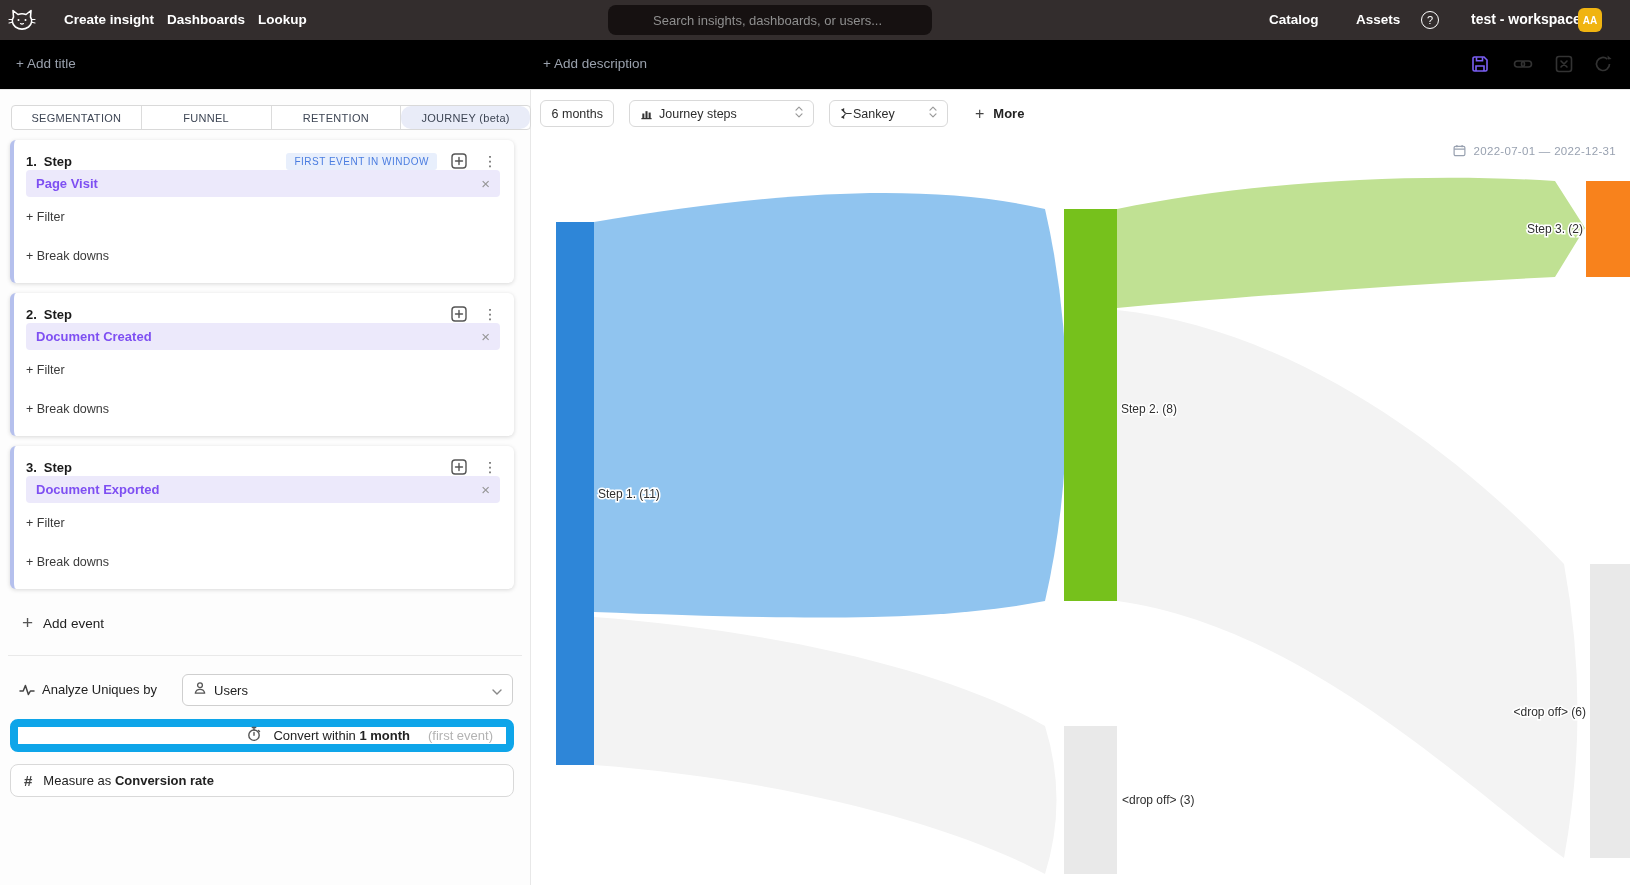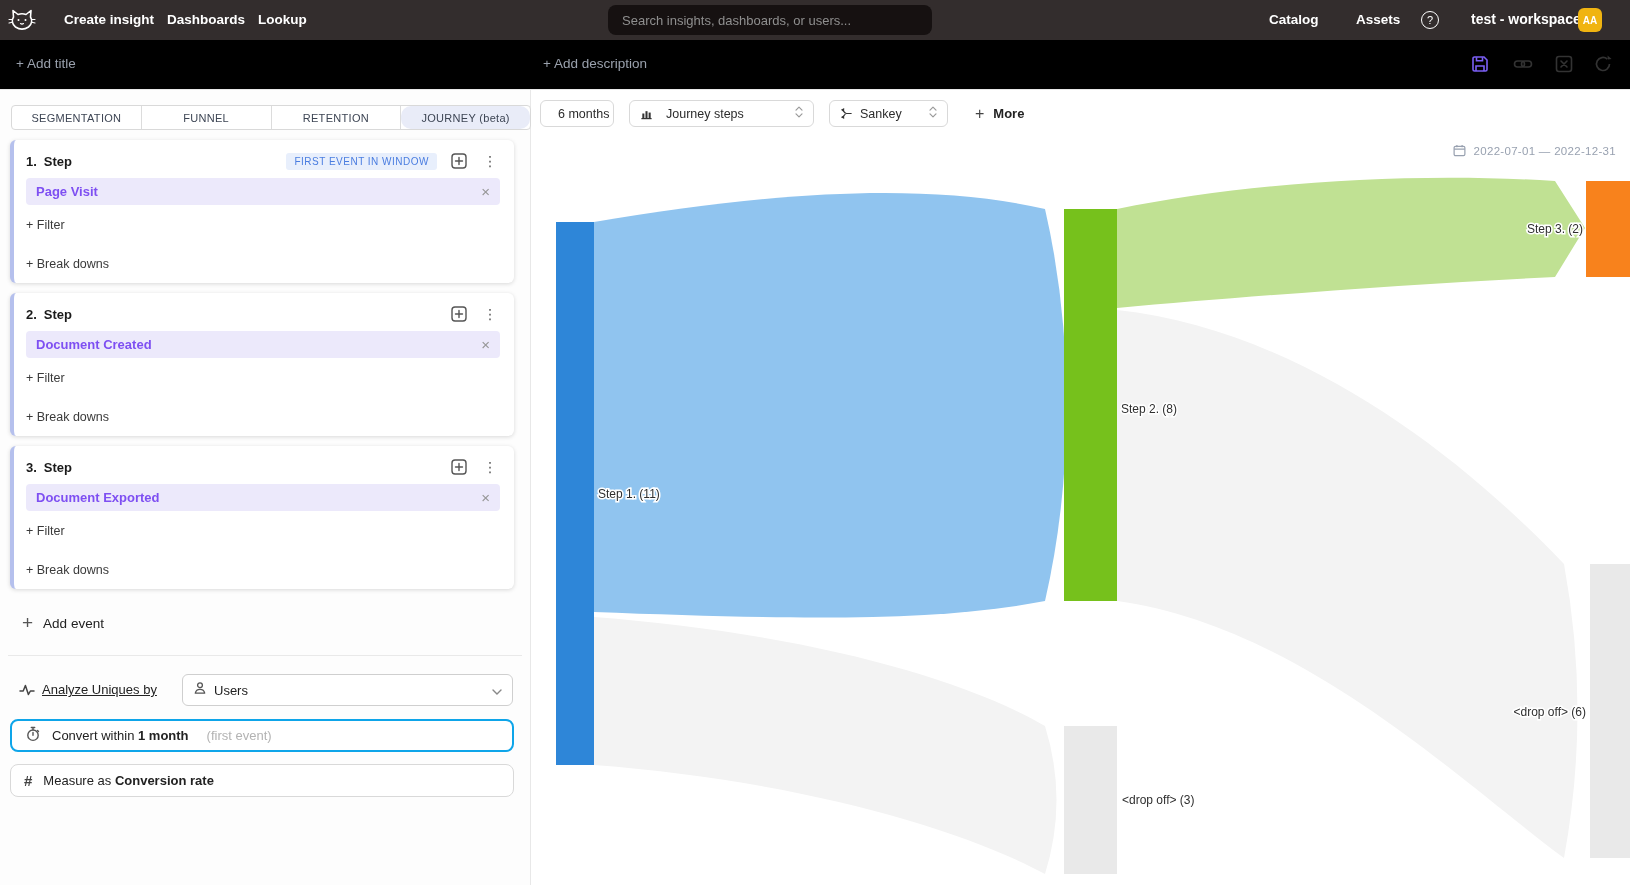--- a/index.html
+++ b/index.html
@@ -4,21 +4,21 @@
 <style>
   * { margin:0; padding:0; box-sizing:border-box; }
   html,body { width:1630px; height:885px; overflow:hidden; background:#fff;
     font-family:"Liberation Sans", sans-serif; }
 
   
   .topnav { position:relative; height:40px; background:#332d2d; color:#fff; }
   .topnav .logo { position:absolute; left:8px; top:7px; width:28px; height:26px; cursor:pointer; }
   .nav-link { position:absolute; top:12px; font-size:13.5px; font-weight:bold; color:#fff; cursor:pointer; white-space:nowrap; }
   .searchbox { position:absolute; left:608px; top:5px; width:324px; height:30px;
-    background:#161111; border-radius:8px; display:flex; align-items:center; }
+    background:#161111; border-radius:8px; display:flex; align-items:center;padding-left:31px; }
   .searchbox input { background:transparent; border:none; outline:none; color:#c9c9c9;
     font-size:13px; width:100%; padding:0 14px; font-family:inherit; }
   .searchbox input::placeholder { color:#8f8f8f; }
   .help-btn { position:absolute; left:1421px; top:11px; width:18px; height:18px; border:1.5px solid #fff;
     border-radius:50%; font-size:11px; display:flex; align-items:center; justify-content:center; cursor:pointer; }
   .workspace { position:absolute; left:1471px; top:11px; font-size:14px; font-weight:bold; }
   .avatar { position:absolute; left:1578px; top:8px; width:24px; height:24px; background:#f0b411;
     border-radius:6px; color:#fff; font-size:10px; font-weight:bold;
     display:flex; align-items:center; justify-content:center; cursor:pointer; }
 
@@ -43,50 +43,50 @@
   
   .card { position:absolute; left:10px; width:504px; height:143px; background:#fff;
     border-radius:6px; box-shadow:0 1px 4px rgba(0,0,0,.15); border-left:4px solid #b5c0ed; padding:12px 14px 0 12px; }
   .card-head { display:flex; align-items:center; height:18px; }
   .step-num { font-size:13px; font-weight:bold; color:#1a1a1a; margin-right:7px; }
   .step-title { font-size:13px; font-weight:bold; color:#1a1a1a; }
   .badge { margin-left:auto; background:#e8effc; color:#4a7de0; font-size:10px; letter-spacing:.5px;
     padding:3px 8px; border-radius:3px; white-space:nowrap; }
   .icon-btn { width:16px; height:16px; margin-left:14px; cursor:pointer; flex:none; }
   .kebab { margin-left:16px; margin-right:3px; color:#555; font-size:14px; cursor:pointer; line-height:16px; }
-  .chip { margin-top:8px; height:27px; background:#ece9fb; border-radius:4px; display:flex;
+  .chip { margin-top:0; height:27px; background:#ece9fb; border-radius:4px; display:flex;
     align-items:center; padding:0 10px; cursor:pointer; }
   .chip-label { font-size:13px; font-weight:bold; color:#7e4ff2; }
   .chip-x { margin-left:auto; color:#969696; font-size:15px; cursor:pointer; line-height:1; }
   .add-link { margin-top:13px; font-size:12.5px; color:#3a3a3a; cursor:pointer; width:fit-content; }
   .add-link.second { margin-top:25px; }
 
   
   .add-event { position:absolute; left:22px; top:520px; height:26px; display:flex; align-items:center; cursor:pointer; }
   .add-event .plus { font-size:19px; color:#555; margin-right:10px; font-weight:normal; }
   .add-event .lbl { font-size:13.5px; color:#222; }
   .hdivider { position:absolute; left:8px; right:8px; top:565px; height:1px; background:#e9e9e9; }
   .analyze-row { position:absolute; left:0; top:584px; width:100%; height:32px; }
   .analyze-row .ico { position:absolute; left:19px; top:8px; }
-  .analyze-row .lbl { position:absolute; left:42px; top:8px; font-size:13px; color:#222;text-decoration:underline; }
+  .analyze-row .lbl { position:absolute; left:42px; top:8px; font-size:13px; color:#222; }
   .select { position:absolute; left:182px; top:0; width:331px; height:32px; background:#fff;
     border:1px solid #cfcfcf; border-radius:6px; display:flex; align-items:center; padding:0 10px; cursor:pointer; }
   .select .val { font-size:13px; color:#222; margin-left:7px; }
   .select .caret { margin-left:auto; color:#888; }
   .ctl-row { position:absolute; left:10px; width:504px; height:33px; background:#fff;
     border:1px solid #d9d9d9; border-radius:8px; display:flex; align-items:center; padding:0 13px; cursor:pointer; }
-  .ctl-row.focus { border:2px solid #0ea5e9; }
+  .ctl-row.focus { border:8px solid #0ea5e9;justify-content:flex-end; }
   .ctl-row .txt { font-size:13px; color:#222; margin-left:11px; }
   .ctl-row .muted { font-size:13px; color:#b3b3b3; margin-left:18px; }
   b { font-weight:bold; }
 
   
   .toolbtn { position:absolute; top:10px; height:27px; background:#fff; border:1px solid #d9d9d9;
     border-radius:6px; display:flex; align-items:center; padding:0 10px; cursor:pointer; font-size:12.5px; color:#2c2c2c; }
-  .toolbtn .t { margin-left:7px; white-space:nowrap; }
+  .toolbtn .t { white-space:nowrap; }
   .toolbtn .updown { margin-left:auto; }
   .more-btn { position:absolute; left:444px; top:10px; height:27px; display:flex; align-items:center;
     cursor:pointer; font-size:13px; color:#222; }
   .more-btn .p { font-size:16px; color:#444; margin-right:9px; }
   .more-btn .t { font-weight:bold; }
   .daterange { position:absolute; top:54px; right:14px; display:flex; align-items:center;
     font-size:11.5px; color:#98a1b0; letter-spacing:.3px; }
   .daterange svg { margin-right:8px; }
 
   

